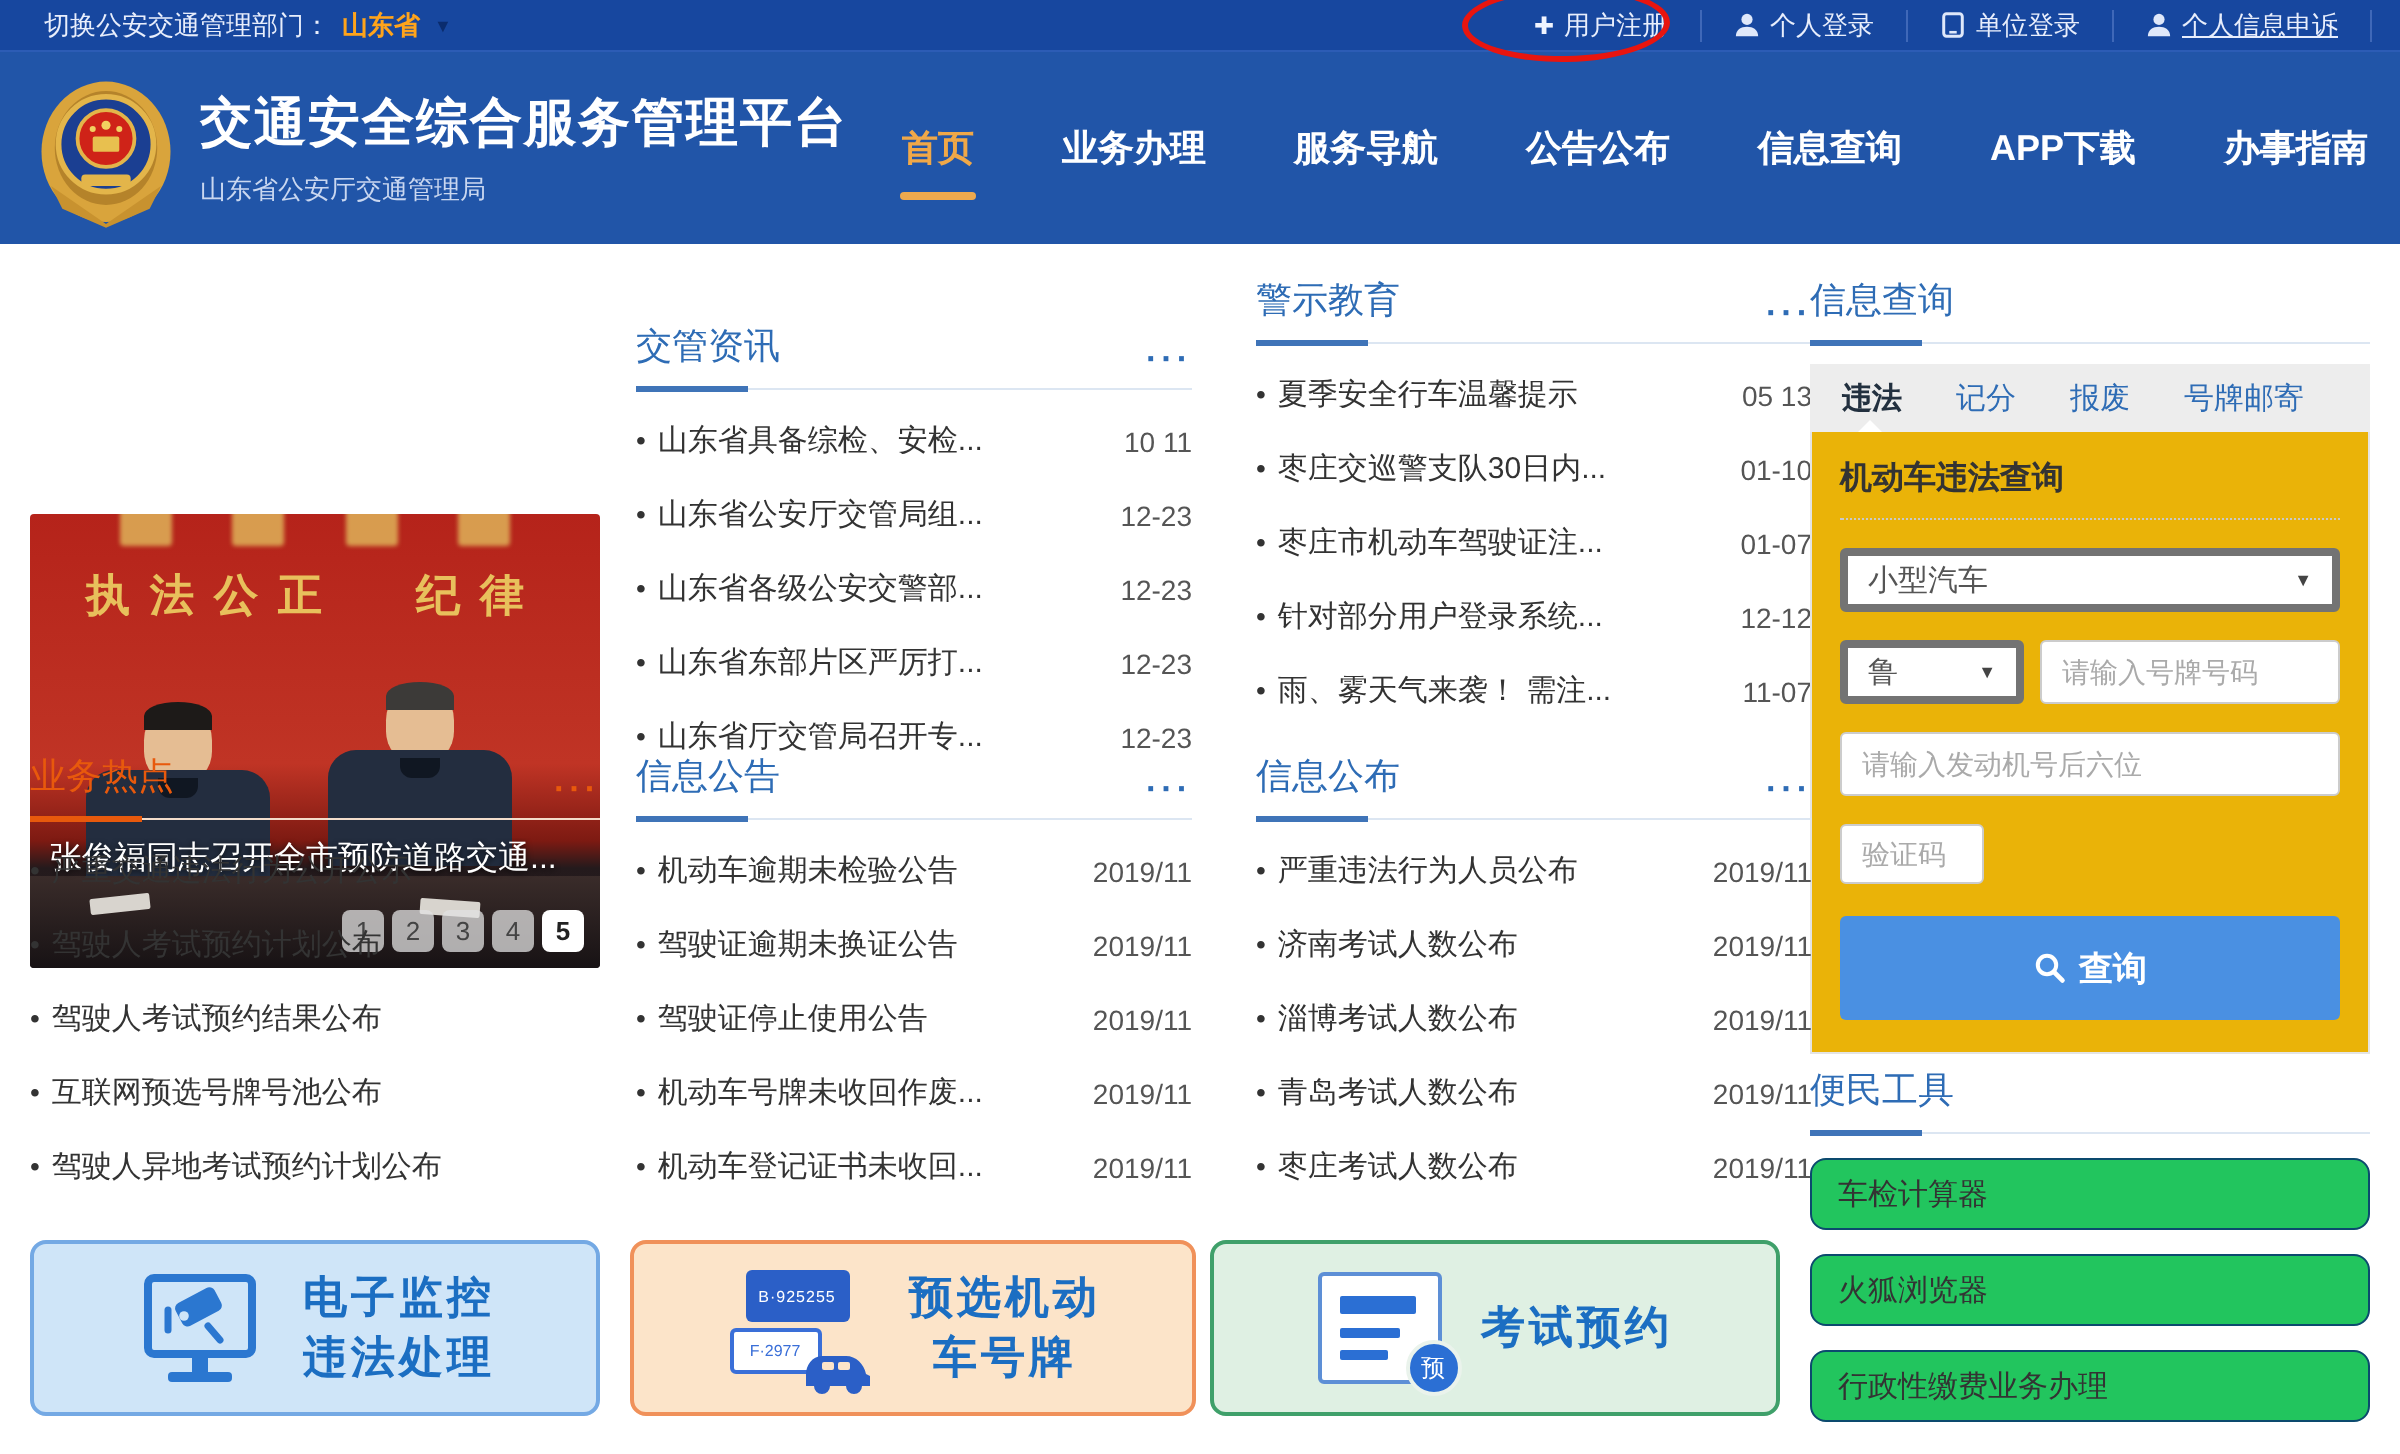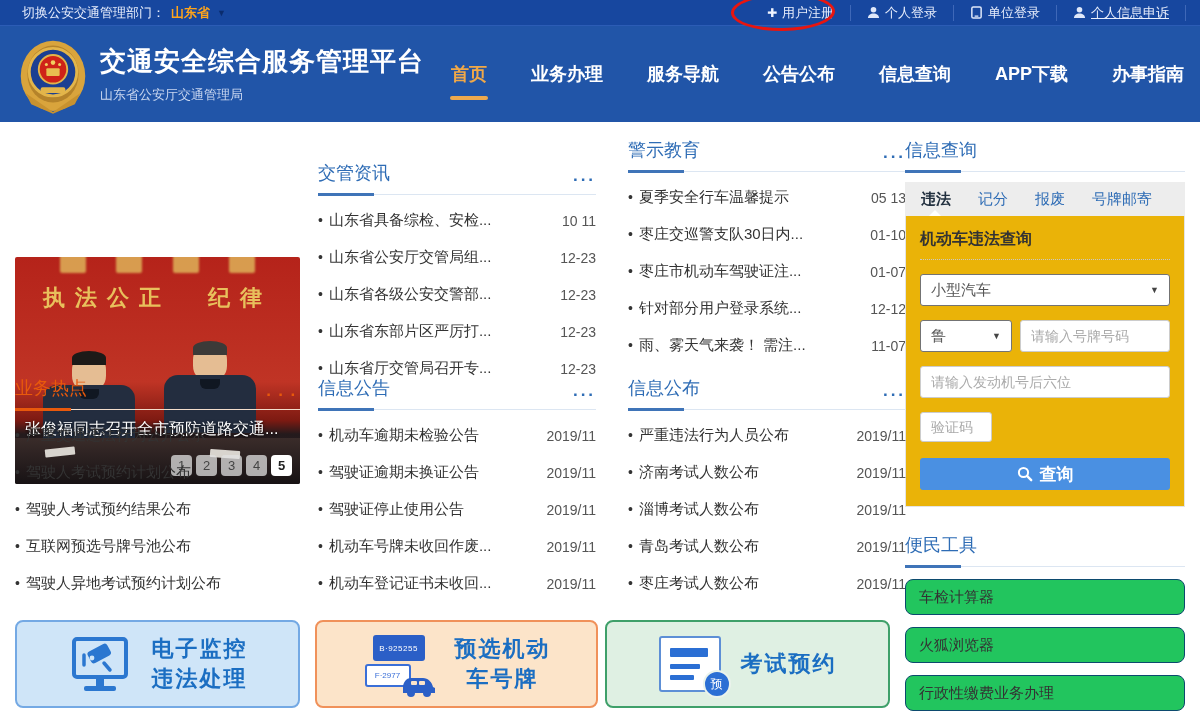--- a/index.html
+++ b/index.html
@@ -36,21 +36,21 @@
   .col1 { left:15px;  width:285px; }
   .col2 { left:318px; width:278px; }
   .col3 { left:628px; width:278px; }
   .col4 { left:905px; width:280px; }
 
   
   .sec-head { display:flex; justify-content:space-between; align-items:flex-end; padding-bottom:9px; border-bottom:1px solid #dce6f2; position:relative; }
   .sec-title { font-size:18px; color:#2e6cb5; }
   .sec-title.hot { color:#e8590c; }
   .sec-head::after { content:""; position:absolute; left:0; bottom:-2px; width:56px; height:3px; background:#3f74b8; }
-  .sec-head.hot-head { border-bottom-color:#f3ddcb;font-family:Liberation Mono, monospace; }
+  .sec-head.hot-head { border-bottom-color:#f3ddcb; }
   .sec-head.hot-head::after { background:#e8590c; }
   .more-dots { color:#2e6cb5; font-size:17px; font-weight:bold; letter-spacing:2px; line-height:10px; cursor:pointer; }
   .more-dots.hot { color:#e8590c; }
 
   
   .news-list { list-style:none; margin-top:7px; }
   .news-list li { height:37px; display:flex; align-items:center; justify-content:space-between; cursor:pointer; }
   .news-text { font-size:15px; color:#333; white-space:nowrap; overflow:hidden; }
   .bullet { color:#333; margin-right:6px; font-size:14px; }
   .news-date { font-size:14px; color:#555; flex:0 0 auto; margin-left:8px; }
@@ -72,31 +72,31 @@
   .page-num { width:21px; height:21px; border-radius:4px; background:rgba(225,225,225,.75); color:#444; font-size:13px; display:flex; align-items:center; justify-content:center; cursor:pointer; }
   .page-num.active { background:#fff; color:#222; font-weight:bold; }
 
   
   .tabbar { margin-top:10px; background:#ededed; height:34px; display:flex; align-items:center; gap:27px; padding:0 16px; position:relative; }
   .qtab { font-size:15px; color:#2e6cb5; cursor:pointer; }
   .qtab.active { color:#22303f; font-weight:bold; }
   .tab-notch { position:absolute; left:24px; bottom:0; width:0; height:0; border-left:6px solid transparent; border-right:6px solid transparent; border-bottom:6px solid #fff; }
   .panel-box { border:1px solid #e4e4e4; border-top:none; background:#eab308; padding:13px 14px 16px; }
   .form-title { font-size:16px; font-weight:bold; color:#333; padding-bottom:9px; border-bottom:1px dotted #c9c9c9; }
-  .sel { border:1px solid #737373; border-radius:3px; height:32px; display:flex; align-items:center; justify-content:space-between; padding:0 10px; font-size:15px; color:#555; cursor:pointer; background:#fff; }
+  .sel { border:4px solid #737373; border-radius:3px; height:32px; display:flex; align-items:center; justify-content:space-between; padding:0 10px; font-size:15px; color:#555; cursor:pointer; background:#fff; }
   .sel .caret { color:#444; font-size:9px; }
   .full-sel { margin-top:14px; }
   .plate-row { display:flex; gap:8px; margin-top:14px; }
   .prefix-sel { width:92px; flex:0 0 auto; }
   .q-input { border:1px solid #ccc; border-radius:3px; height:32px; padding:0 10px; font-size:14px; color:#333; width:100%; font-family:inherit; }
   .q-input::placeholder { color:#aaa; }
   .plate-input { flex:1; min-width:0; }
   .engine-input { margin-top:14px; }
   .captcha-input { margin-top:14px; width:72px; height:30px; }
-  .query-btn { margin-top:16px; width:100%; height:32px; background:#4a90e2; border:none; border-radius:3px; color:#fff; font-size:17px; font-weight:bold; display:flex; align-items:center; justify-content:center; gap:7px; cursor:pointer; font-family:inherit; }
+  .query-btn { margin-top:16px; width:100%; height:52px; background:#4a90e2; border:none; border-radius:3px; color:#fff; font-size:17px; font-weight:bold; display:flex; align-items:center; justify-content:center; gap:7px; cursor:pointer; font-family:inherit; }
 
   
   .tool-box { height:36px; border:1px solid #0c4a6e; border-radius:8px; display:flex; align-items:center; padding-left:13px; font-size:15px; color:#333; margin-top:12px; cursor:pointer; background:#22c55e; }
 
   
   .promo { height:88px; border-radius:8px; display:flex; align-items:center; justify-content:center; gap:20px; cursor:pointer; }
   .promo-blue  { background:#cfe5f8; border:2px solid #74a9e4; }
   .promo-orange{ background:#fce4c9; border:2px solid #f0915a; }
   .promo-green { background:#dff0e3; border:2px solid #3fa06a; }
   .promo-label { color:#1b6ec2; font-size:22px; font-weight:bold; letter-spacing:2px; line-height:1.35; text-align:center; }

